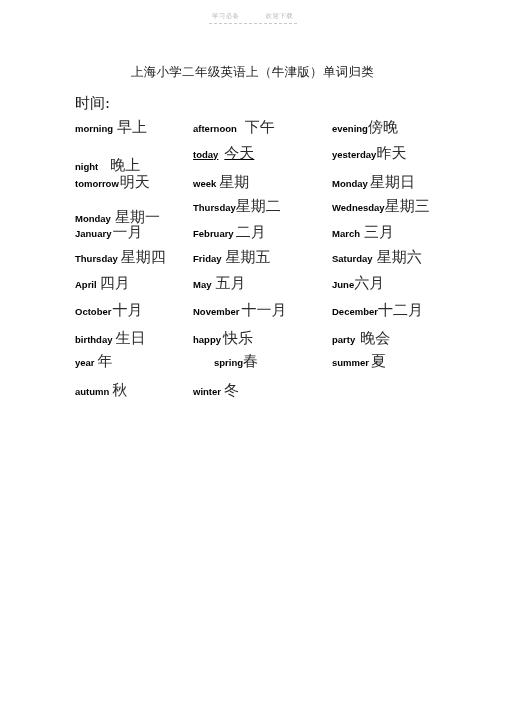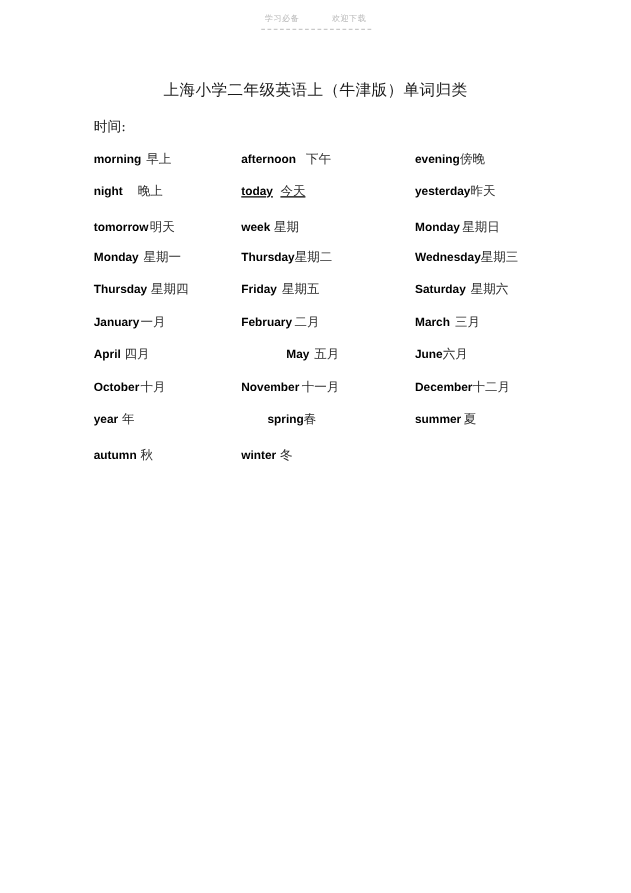--- a/index.html
+++ b/index.html
@@ -60,21 +60,21 @@
     letter-spacing: 0.3px;
     white-space: nowrap;
   }
 
   
   .section-label {
     position: absolute;
     top: 94px;
     left: 75px;
     font-family: "DejaVu Serif", "Liberation Serif", serif;
-    font-size: 11px;
+    font-size: 15px;
     color: #1a1a1a;
   }
 
   
   .vocab-list {
     position: absolute;
     top: 120px;
     left: 0;
     width: 505px;
   }
@@ -97,21 +97,21 @@
     font-family: "Liberation Sans", "DejaVu Sans", sans-serif;
     font-weight: bold;
     font-size: 9.5px;
     color: #000000;
   }
   .vocab-gap {
     display: inline-block;
   }
   .vocab-cn {
     font-family: "DejaVu Serif", "Liberation Serif", serif;
-    font-size: 10px;
+    font-size: 15px;
     color: #2b2b2b;
   }
 </style>
 </head>
 <body>
 
 <div class="page">
 
   <div class="doc-header">
     <div class="doc-header-row">
@@ -125,53 +125,58 @@
 
   <div class="section-label">时间:</div>
 
   <div class="vocab-list">
       <div class="vocab-row">
         <div class="vocab-cell col-0" style="top: 0px;"><span class="vocab-en">morning</span><span class="vocab-gap" style="width: 4px;"></span><span class="vocab-cn">早上</span></div>
         <div class="vocab-cell col-1" style="top: 0px;"><span class="vocab-en">afternoon</span><span class="vocab-gap" style="width: 8px;"></span><span class="vocab-cn">下午</span></div>
         <div class="vocab-cell col-2" style="top: 0px;"><span class="vocab-en">evening</span><span class="vocab-gap" style="width: 0px;"></span><span class="vocab-cn">傍晚</span></div>
       </div>
       <div class="vocab-row">
-        <div class="vocab-cell col-0" style="top: 0px; text-align: right;"><span class="vocab-en">night</span><span class="vocab-gap" style="width: 12px;"></span><span class="vocab-cn">晚上</span></div>
+        <div class="vocab-cell col-0" style="top: 12px; text-align: right;"><span class="vocab-en">night</span><span class="vocab-gap" style="width: 12px;"></span><span class="vocab-cn">晚上</span></div>
         <div class="vocab-cell col-1" style="top: 0px; text-decoration: underline;"><span class="vocab-en">today</span><span class="vocab-gap" style="width: 6px;"></span><span class="vocab-cn">今天</span></div>
         <div class="vocab-cell col-2" style="top: 0px;"><span class="vocab-en">yesterday</span><span class="vocab-gap" style="width: 0px;"></span><span class="vocab-cn">昨天</span></div>
       </div>
       <div class="vocab-row">
         <div class="vocab-cell col-0" style="top: 3px;"><span class="vocab-en">tomorrow</span><span class="vocab-gap" style="width: 1px;"></span><span class="vocab-cn">明天</span></div>
         <div class="vocab-cell col-1" style="top: 3px;"><span class="vocab-en">week</span><span class="vocab-gap" style="width: 3px;"></span><span class="vocab-cn">星期</span></div>
         <div class="vocab-cell col-2" style="top: 3px;"><span class="vocab-en">Monday</span><span class="vocab-gap" style="width: 2px;"></span><span class="vocab-cn">星期日</span></div>
       </div>
       <div class="vocab-row">
-        <div class="vocab-cell col-0" style="top: 1px;"><span class="vocab-en">Monday</span><span class="vocab-gap" style="width: 4px;"></span><span class="vocab-cn">星期一</span></div>
+        <div class="vocab-cell col-0" style="top: 12px;"><span class="vocab-en">Monday</span><span class="vocab-gap" style="width: 4px;"></span><span class="vocab-cn">星期一</span></div>
         <div class="vocab-cell col-1" style="top: 1px;"><span class="vocab-en">Thursday</span><span class="vocab-gap" style="width: 0px;"></span><span class="vocab-cn">星期二</span></div>
         <div class="vocab-cell col-2" style="top: 1px;"><span class="vocab-en">Wednesday</span><span class="vocab-gap" style="width: 0px;"></span><span class="vocab-cn">星期三</span></div>
+      </div>
+      <div class="vocab-row">
+        <div class="vocab-cell col-0" style="top: 1px;"><span class="vocab-en">January</span><span class="vocab-gap" style="width: 1px;"></span><span class="vocab-cn">一月</span></div>
+        <div class="vocab-cell col-1" style="top: 1px;"><span class="vocab-en">February</span><span class="vocab-gap" style="width: 2px;"></span><span class="vocab-cn">二月</span></div>
+        <div class="vocab-cell col-2" style="top: 1px;"><span class="vocab-en">March</span><span class="vocab-gap" style="width: 4px;"></span><span class="vocab-cn">三月</span></div>
       </div>
       <div class="vocab-row">
         <div class="vocab-cell col-0" style="top: 0px;"><span class="vocab-en">Thursday</span><span class="vocab-gap" style="width: 3px;"></span><span class="vocab-cn">星期四</span></div>
         <div class="vocab-cell col-1" style="top: 0px;"><span class="vocab-en">Friday</span><span class="vocab-gap" style="width: 4px;"></span><span class="vocab-cn">星期五</span></div>
         <div class="vocab-cell col-2" style="top: 0px;"><span class="vocab-en">Saturday</span><span class="vocab-gap" style="width: 4px;"></span><span class="vocab-cn">星期六</span></div>
       </div>
       <div class="vocab-row">
-        <div class="vocab-cell col-0" style="top: 1px;"><span class="vocab-en">January</span><span class="vocab-gap" style="width: 1px;"></span><span class="vocab-cn">一月</span></div>
-        <div class="vocab-cell col-1" style="top: 1px;"><span class="vocab-en">February</span><span class="vocab-gap" style="width: 2px;"></span><span class="vocab-cn">二月</span></div>
-        <div class="vocab-cell col-2" style="top: 1px;"><span class="vocab-en">March</span><span class="vocab-gap" style="width: 4px;"></span><span class="vocab-cn">三月</span></div>
-      </div>
-      <div class="vocab-row">
         <div class="vocab-cell col-0" style="top: 0px;"><span class="vocab-en">April</span><span class="vocab-gap" style="width: 3px;"></span><span class="vocab-cn">四月</span></div>
-        <div class="vocab-cell col-1" style="top: 0px; margin-left: 36px;"><span class="vocab-en">May</span><span class="vocab-gap" style="width: 4px;"></span><span class="vocab-cn">五月</span></div>
+        <div class="vocab-cell col-1" style="top: 0px;"><span class="vocab-en">May</span><span class="vocab-gap" style="width: 4px;"></span><span class="vocab-cn">五月</span></div>
         <div class="vocab-cell col-2" style="top: 0px;"><span class="vocab-en">June</span><span class="vocab-gap" style="width: 0px;"></span><span class="vocab-cn">六月</span></div>
       </div>
       <div class="vocab-row">
         <div class="vocab-cell col-0" style="top: 1px;"><span class="vocab-en">October</span><span class="vocab-gap" style="width: 1px;"></span><span class="vocab-cn">十月</span></div>
         <div class="vocab-cell col-1" style="top: 1px; text-align: center;"><span class="vocab-en">November</span><span class="vocab-gap" style="width: 2px;"></span><span class="vocab-cn">十一月</span></div>
         <div class="vocab-cell col-2" style="top: 1px;"><span class="vocab-en">December</span><span class="vocab-gap" style="width: 0px;"></span><span class="vocab-cn">十二月</span></div>
+      </div>
+      <div class="vocab-row">
+        <div class="vocab-cell col-0" style="top: 3px;"><span class="vocab-en">birthday</span><span class="vocab-gap" style="width: 3px;"></span><span class="vocab-cn">生日</span></div>
+        <div class="vocab-cell col-1" style="top: 3px;"><span class="vocab-en">happy</span><span class="vocab-gap" style="width: 2px;"></span><span class="vocab-cn">快乐</span></div>
+        <div class="vocab-cell col-2" style="top: 3px;"><span class="vocab-en">party</span><span class="vocab-gap" style="width: 5px;"></span><span class="vocab-cn">晚会</span></div>
       </div>
       <div class="vocab-row">
         <div class="vocab-cell col-0" style="top: 0px;"><span class="vocab-en">year</span><span class="vocab-gap" style="width: 3px;"></span><span class="vocab-cn">年</span></div>
         <div class="vocab-cell col-1" style="top: 0px; margin-left: 21px;"><span class="vocab-en">spring</span><span class="vocab-gap" style="width: 0px;"></span><span class="vocab-cn">春</span></div>
         <div class="vocab-cell col-2" style="top: 0px;"><span class="vocab-en">summer</span><span class="vocab-gap" style="width: 2px;"></span><span class="vocab-cn">夏</span></div>
       </div>
       <div class="vocab-row">
         <div class="vocab-cell col-0" style="top: 3px;"><span class="vocab-en">autumn</span><span class="vocab-gap" style="width: 3px;"></span><span class="vocab-cn">秋</span></div>
         <div class="vocab-cell col-1" style="top: 3px;"><span class="vocab-en">winter</span><span class="vocab-gap" style="width: 3px;"></span><span class="vocab-cn">冬</span></div>
       </div>

